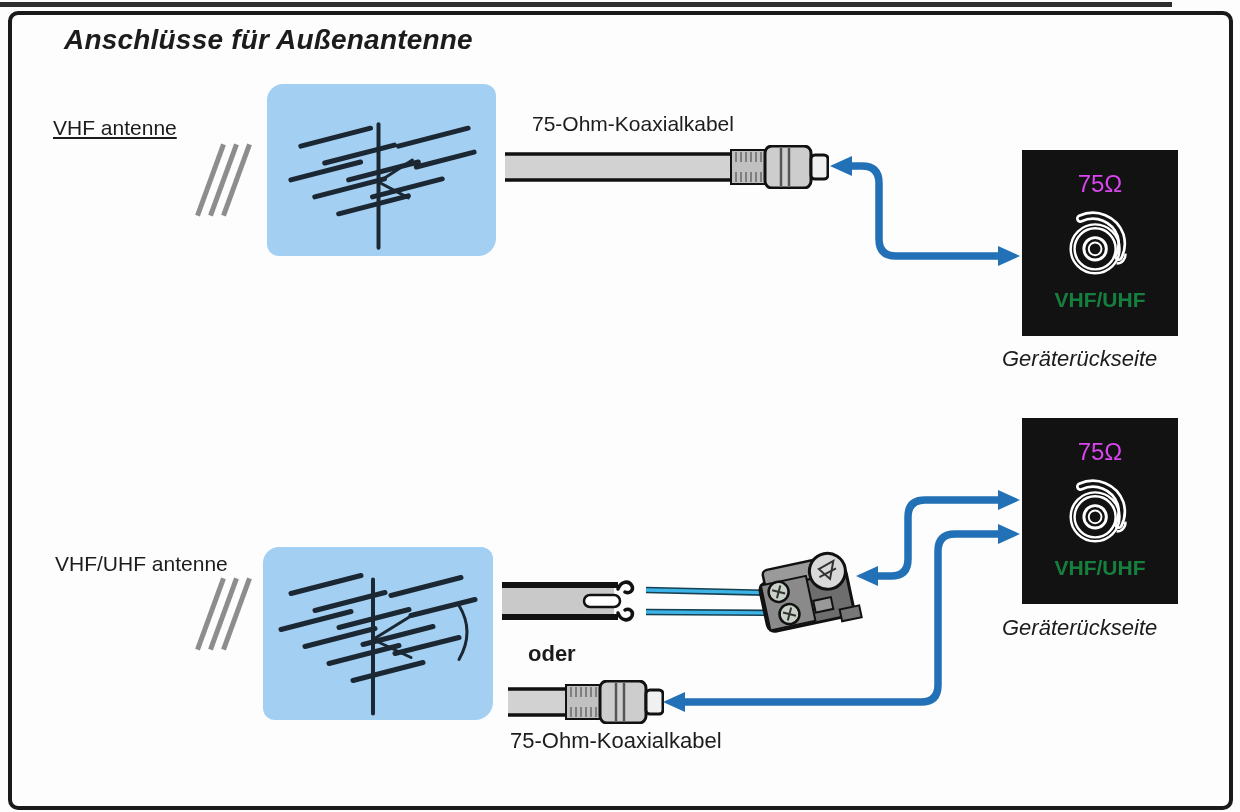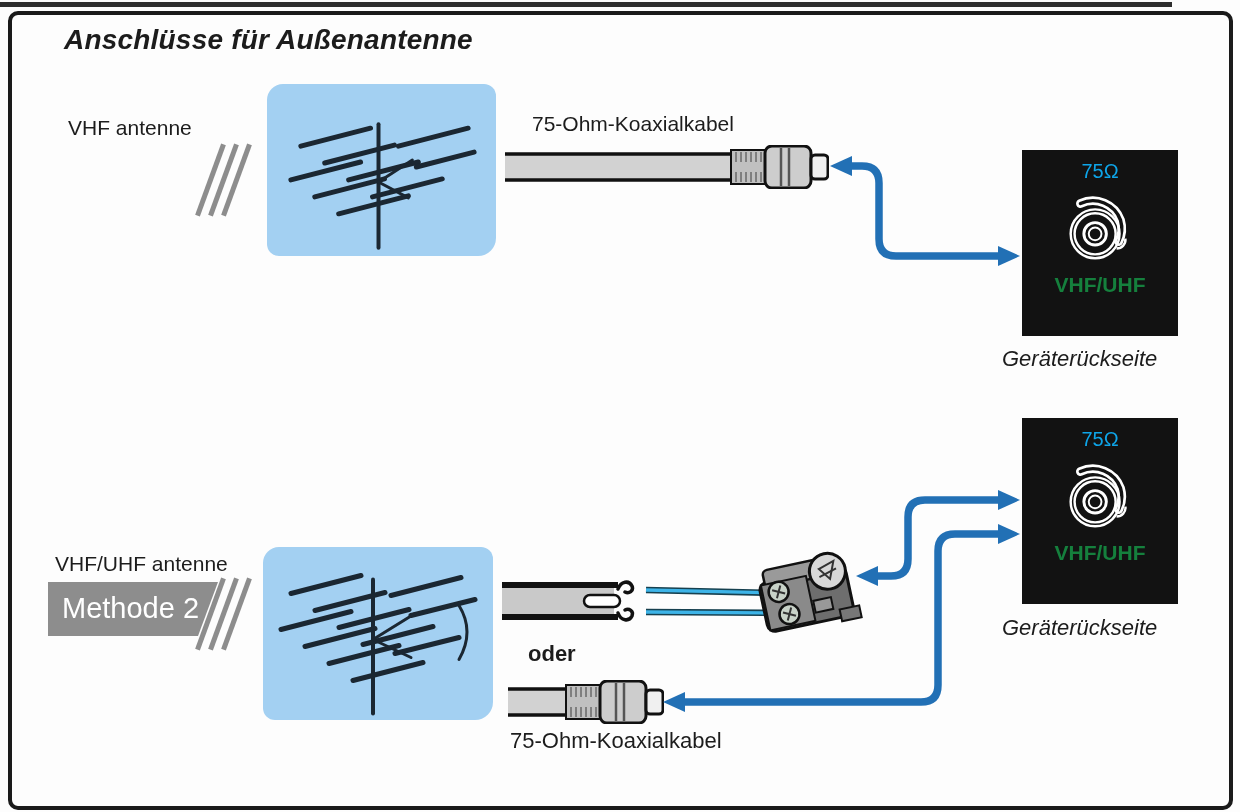--- a/index.html
+++ b/index.html
@@ -18,38 +18,38 @@
     clip-path:polygon(0 0,100% 0,calc(100% - 20px) 100%,0 100%);}
   .badge span{display:block;padding-left:14px;line-height:52px;color:#ffffff;font-size:29px;}
   .stripes{position:absolute;width:60px;height:78px;}
   .stripe{position:absolute;top:0;width:5px;height:76px;background:#8d8d8d;transform:rotate(20deg);}
   .stripe:nth-child(1){left:0;}
   .stripe:nth-child(2){left:13px;}
   .stripe:nth-child(3){left:26px;}
   .bluebox{position:absolute;background:#a3d0f2;border-radius:16px 12px 18px 12px;}
   .panel{position:absolute;width:156px;height:186px;background:#121212;
     display:flex;flex-direction:column;align-items:center;}
-  .panel .imp{margin-top:10px;font-size:20px;color:#0ea5e9;}
+  .panel .imp{margin-top:20px;font-size:24px;color:#d946ef;}
   .panel .socklab{font-size:21px;font-weight:bold;color:#15803d;margin-top:2px;}
   .caption{position:absolute;width:196px;text-align:left;font-size:22px;
     font-weight:normal;font-style:italic;}
   svg{display:block;}
   .abs{position:absolute;}
   .overlay{position:absolute;left:0;top:0;pointer-events:none;}
 </style>
 </head>
 <body>
 
 <div id="stage">
   <div class="top-artifact"></div>
   <div class="frame"></div>
 
   <div class="title">Anschlüsse für Außenantenne</div>
 
-  <div class="lbl" style="left:68px;top:116px;">VHF antenne</div>
+  <div class="lbl" style="left:53px;top:116px;text-decoration:underline;">VHF antenne</div>
 
   <div class="stripes" style="left:208px;top:142px;">
     <div class="stripe"></div>
     <div class="stripe"></div>
     <div class="stripe"></div>
   </div>
 
   <div class="bluebox" style="left:267px;top:84px;width:229px;height:172px;">
     <svg width="229" height="172" viewBox="0 0 230 172">
       <g fill="none" stroke-linecap="round" stroke="#1b2732">
@@ -110,23 +110,20 @@
       <circle cx="40" cy="52" r="11.5" stroke="#fff" stroke-width="3" fill="none"></circle>
       <circle cx="40" cy="52" r="6.5" stroke="#fff" stroke-width="2" fill="none"></circle>
       <path d="M 62 67 a 9 9 0 0 0 9 -10" stroke="#fff" stroke-width="2.5" fill="none"></path>
     </svg>
     <div class="socklab">VHF/UHF</div>
   </div>
   <div class="caption" style="left:1002px;top:346px;">Geräterückseite</div>
 
   <div class="lbl" style="left:55px;top:552px;">VHF/UHF antenne</div>
 
-  <div class="badge" style="left:48px;top:582px;">
-    <span>Methode 2</span>
-  </div>
   <div class="stripes" style="left:208px;top:576px;">
     <div class="stripe"></div>
     <div class="stripe"></div>
     <div class="stripe"></div>
   </div>
 
   <div class="bluebox" style="left:263px;top:547px;width:230px;height:173px;">
     <svg width="230" height="173" viewBox="0 0 230 172">
       <g fill="none" stroke-linecap="round" stroke="#1b2732">
         <line x1="110" y1="32" x2="110" y2="166" stroke-width="4"></line>

